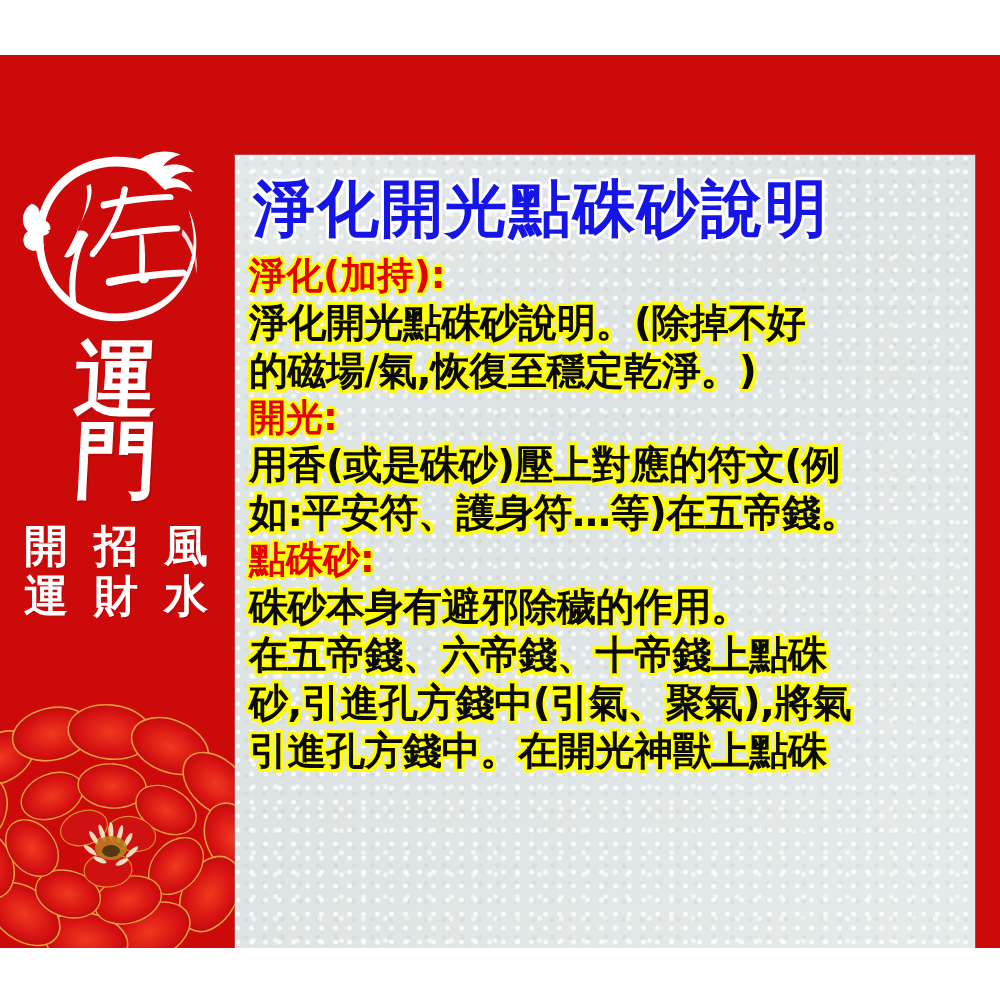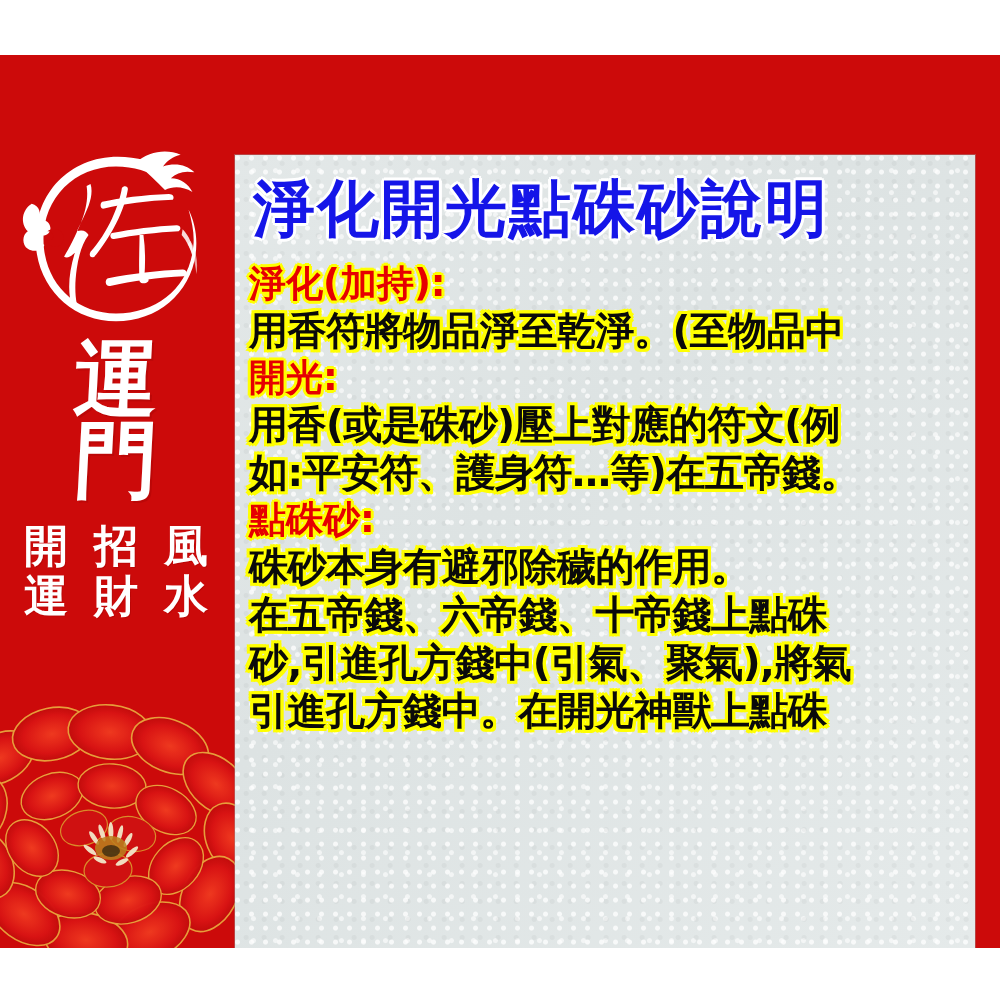--- a/index.html
+++ b/index.html
@@ -127,21 +127,21 @@
     white-space: nowrap;
     text-shadow:
       -2px -2px 0 #ffffff,  2px -2px 0 #ffffff,
       -2px  2px 0 #ffffff,  2px  2px 0 #ffffff,
       -3px  0   0 #ffffff,  3px  0   0 #ffffff,
        0   -3px 0 #ffffff,  0    3px 0 #ffffff;
     padding-left: 4px;
   }
 
   
-  .body-wrap { margin-top: 12px; }
+  .body-wrap { margin-top: 4px; }
 
   .sec { margin-bottom: 0; }
 
   .sec-head {
     font-family: "DejaVu Sans", "Liberation Sans", sans-serif;
     font-weight: 700;
     font-size: 37px;
     line-height: 46px;
     color: #e60000;
     letter-spacing: 0;
@@ -295,21 +295,22 @@
     </div>
 
     <div class="paper">
 
       <div class="doc-title">淨化開光點硃砂說明</div>
 
       <div class="body-wrap">
 
         <div class="sec">
           <div class="sec-head">淨化(加持):</div>
-          <div class="sec-line">用香符將物品淨至乾淨。(至物品中</div>
+          <div class="sec-line">淨化開光點硃砂說明。(除掉不好</div>
+          <div class="sec-line">的磁場/氣,恢復至穩定乾淨。)</div>
         </div>
 
         <div class="sec">
           <div class="sec-head">開光:</div>
           <div class="sec-line">用香(或是硃砂)壓上對應的符文(例</div>
           <div class="sec-line">如:平安符、護身符…等)在五帝錢。</div>
         </div>
 
         <div class="sec">
           <div class="sec-head">點硃砂:</div>

